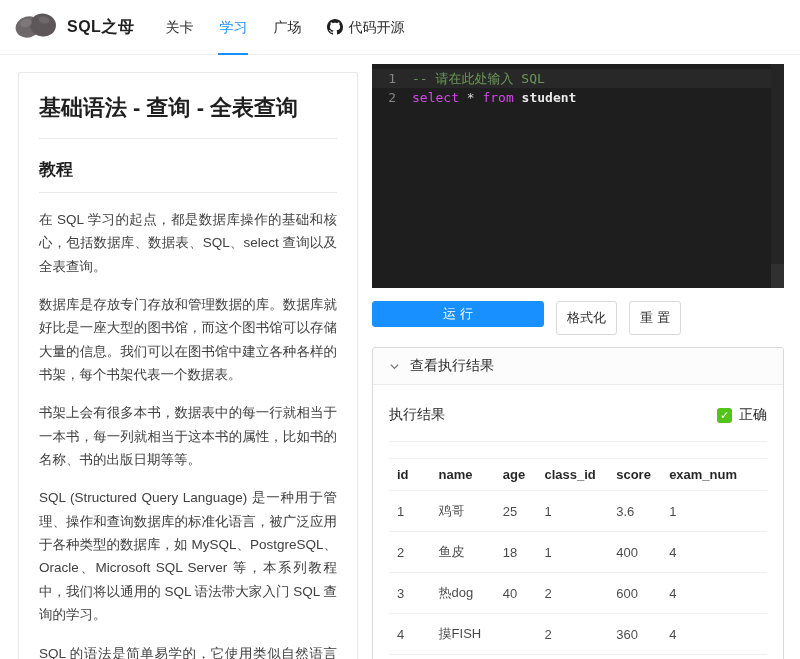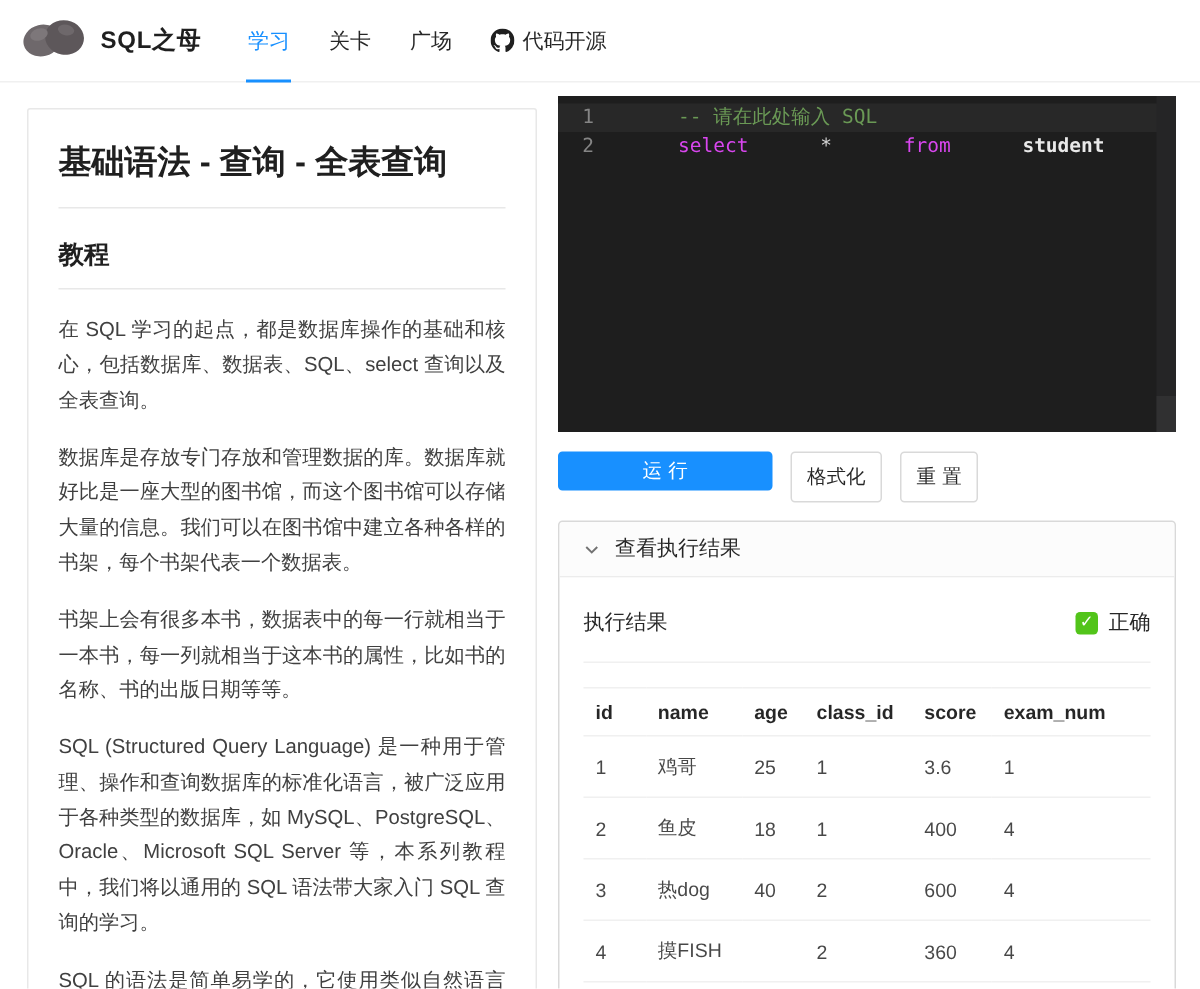--- a/index.html
+++ b/index.html
@@ -78,32 +78,32 @@
     width: 13px; height: 100%;
     background: #252526;
   }
   .scroll-corner {
     position: absolute; right: 0; bottom: 0;
     width: 13px; height: 24px; background: #303031; z-index: 2;
   }
   .code-line { display: flex; height: 19px; line-height: 19px; white-space: pre; }
   .code-line.highlight { background: #282828; }
   .ln { width: 40px; flex: none; text-align: right; padding-right: 16px; color: #858585; }
-  .tok { white-space: pre; margin-left: 40px; }
+  .tok { white-space: pre; }
   .tok.comment { color: #6a9955; }
   .tok.keyword { color: #d946ef; }
   .tok.plain { color: #d4d4d4; }
   .tok.identifier { color: #e9e9e9; font-weight: 700; }
   
   .actions { display: flex; gap: 12px; margin-top: 13px; }
   .btn {
     height: 26px; font-size: 13px; border-radius: 3px; cursor: pointer;
     font-family: inherit; display: inline-flex; align-items: center; justify-content: center;
   }
-  .btn-run { width: 143px; background: #1890ff; border: 1px solid #1890ff; color: #fff; }
+  .btn-run { width: 172px; background: #1890ff; border: 1px solid #1890ff; color: #fff; }
   .btn-plain { background: #fff; border: 1px solid #d9d9d9; color: rgba(0,0,0,0.85); padding: 16px 10px; }
   .sp2 { letter-spacing: 0.32em; margin-right: -0.32em; }
   
   .collapse {
     margin-top: 12px;
     border: 1px solid #d9d9d9; border-radius: 3px;
     background: #fff;
   }
   .collapse-header {
     display: flex; align-items: center; gap: 10px;
@@ -149,22 +149,22 @@
       <svg width="44" height="34" viewBox="0 0 44 34">
         <ellipse cx="14" cy="19" rx="12.5" ry="10.5" fill="#6e686b" transform="rotate(-14 14 19)"></ellipse>
         <ellipse cx="29" cy="17" rx="13" ry="11.5" fill="#5d575a" transform="rotate(10 29 17)"></ellipse>
         <ellipse cx="12" cy="15" rx="6" ry="4" fill="#7d777a" transform="rotate(-18 12 15)"></ellipse>
         <ellipse cx="30" cy="12" rx="5.5" ry="3.5" fill="#6e686b" transform="rotate(12 30 12)"></ellipse>
       </svg>
     </span>
     <span class="brand-title">SQL之母</span>
   </div>
   <nav class="nav">
+    <a class="nav-item">关卡</a>
     <a class="nav-item active">学习</a>
-    <a class="nav-item">关卡</a>
     <a class="nav-item">广场</a>
     <a class="nav-item">
       <span class="github-icon">
         <svg width="16" height="16" viewBox="0 0 16 16" fill="#1f1f1f">
           <path d="M8 0C3.58 0 0 3.58 0 8c0 3.54 2.29 6.53 5.47 7.59.4.07.55-.17.55-.38 0-.19-.01-.82-.01-1.49-2.01.37-2.53-.49-2.69-.94-.09-.23-.48-.94-.82-1.13-.28-.15-.68-.52-.01-.53.63-.01 1.08.58 1.23.82.72 1.21 1.87.87 2.33.66.07-.52.28-.87.51-1.07-1.78-.2-3.64-.89-3.64-3.95 0-.87.31-1.59.82-2.15-.08-.2-.36-1.02.08-2.12 0 0 .67-.21 2.2.82.64-.18 1.32-.27 2-.27s1.36.09 2 .27c1.53-1.04 2.2-.82 2.2-.82.44 1.1.16 1.92.08 2.12.51.56.82 1.27.82 2.15 0 3.07-1.87 3.75-3.65 3.95.29.25.54.73.54 1.48 0 1.07-.01 1.93-.01 2.2 0 .21.15.46.55.38A8.01 8.01 0 0 0 16 8c0-4.42-3.58-8-8-8z"></path>
         </svg>
       </span>
       <span>代码开源</span>
     </a>
   </nav>

